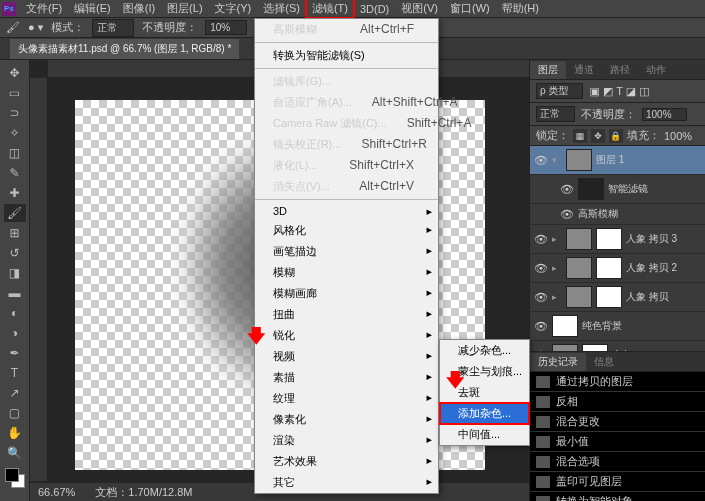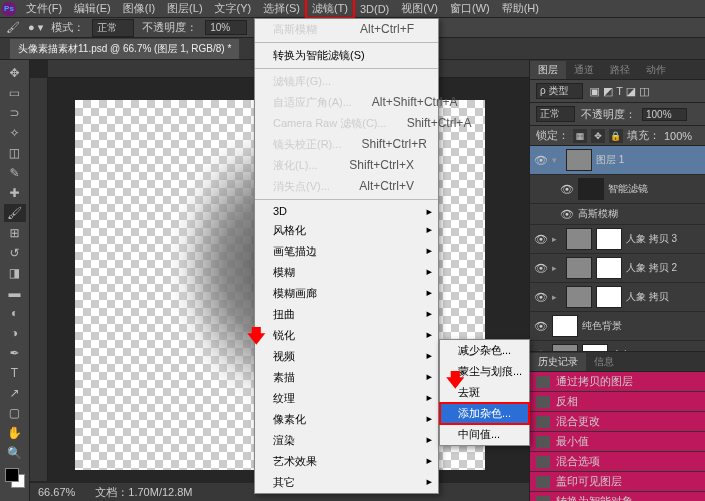--- a/index.html
+++ b/index.html
@@ -1,38 +1,38 @@
 <!DOCTYPE html>
 <html><head>
 <meta charset="utf-8">
 <style>
 *{margin:0;padding:0;box-sizing:border-box;font-family:"Microsoft YaHei",sans-serif;font-size:11px;color:#ccc;user-select:none}
 body{background:#323232;width:705px;height:501px;overflow:hidden;position:relative}
 .menubar{background:#444;height:18px;display:flex;align-items:center;padding:0 2px;border-bottom:1px solid #222}
-.ps-icon{width:14px;height:14px;background:#701a75;color:#31a8ff;font-size:8px;font-weight:bold;display:flex;align-items:center;justify-content:center;margin-right:4px;border-radius:6px}
+.ps-icon{width:14px;height:14px;background:#701a75;color:#31a8ff;font-size:8px;font-weight:bold;display:flex;align-items:center;justify-content:center;margin-right:4px;border-radius:0}
 .menu-item{padding:2px 6px;cursor:default}
 .menu-item.hl{outline:2px solid red;outline-offset:-1px}
 .opt-bar{background:#444;height:20px;display:flex;align-items:center;padding:0 6px;gap:8px;border-bottom:1px solid #222}
 .opt-bar .sel{background:#333;border:1px solid #222;padding:1px 16px 1px 4px;font-size:10px}
 .tab-bar{background:#383838;height:22px;display:flex;align-items:center;padding:0 10px;border-bottom:1px solid #222}
 .tab{background:#535353;padding:3px 8px;font-size:10px;color:#eee}
 .main{display:flex;height:441px}
 .toolbox{width:30px;background:#444;border-right:1px solid #222;display:flex;flex-direction:column;align-items:center;padding-top:4px;gap:2px}
 .tool{width:22px;height:18px;display:flex;align-items:center;justify-content:center;color:#bbb;font-size:12px}
 .tool.active{background:#2a2a2a}
 .fgbg{width:20px;height:20px;position:relative;margin-top:4px}
 .fgbg .fg{position:absolute;width:14px;height:14px;background:#000;border:1px solid #888;top:0;left:0}
 .fgbg .bg{position:absolute;width:14px;height:14px;background:#fff;border:1px solid #888;bottom:0;right:0}
 .canvas-area{flex:1;background:#262626;position:relative;overflow:hidden}
 .ruler-h{position:absolute;top:0;left:18px;right:0;height:18px;background:#383838;border-bottom:1px solid #222}
 .ruler-v{position:absolute;top:18px;left:0;width:18px;bottom:20px;background:#383838;border-right:1px solid #222}
 .canvas{position:absolute;top:40px;left:45px;width:410px;height:370px;background:repeating-conic-gradient(#ccc 0 25%,#fff 0 50%) 0 0/16px 16px}
 .canvas::after{content:"";position:absolute;inset:0;background:radial-gradient(ellipse 140px 180px at 50% 45%,rgba(80,80,80,.95),rgba(120,120,120,.85) 40%,rgba(200,200,200,.3) 70%,transparent 80%)}
 .status{position:absolute;bottom:0;left:0;right:0;height:18px;background:#383838;display:flex;align-items:center;padding:0 8px;gap:20px;font-size:10px;color:#999}
-.panels{width:176px;background:#be185d;border-left:1px solid #222;display:flex;flex-direction:column}
+.panels{width:176px;background:#000000;border-left:1px solid #222;display:flex;flex-direction:column}
 .panel-tabs{display:flex;background:#323232;border-bottom:1px solid #222;height:20px;align-items:center}
 .panel-tab{padding:2px 8px;color:#888;font-size:10px}
 .panel-tab.active{background:#444;color:#ddd}
 .layer-opts{background:#444;padding:3px 6px;display:flex;gap:6px;align-items:center;font-size:10px;border-bottom:1px solid #222}
 .layer-opts .sel{background:#333;border:1px solid #222;padding:0 14px 0 3px;font-size:10px}
 .lock-row{background:#444;padding:2px 6px;display:flex;gap:4px;align-items:center;font-size:10px;border-bottom:1px solid #222}
 .lock-row .ic{width:14px;height:14px;background:#333;font-size:9px;display:flex;align-items:center;justify-content:center}
 .layers{flex:1;background:#3a3a3a;overflow:hidden}
 .layer{display:flex;align-items:center;padding:3px 4px;border-bottom:1px solid #2a2a2a;gap:4px}
 .layer.active{background:#5a7aa0}

